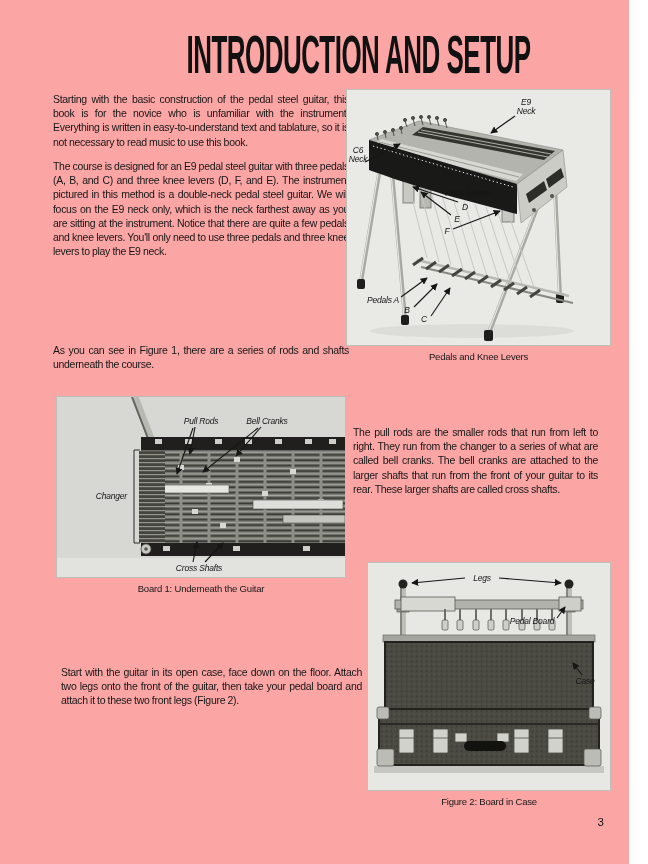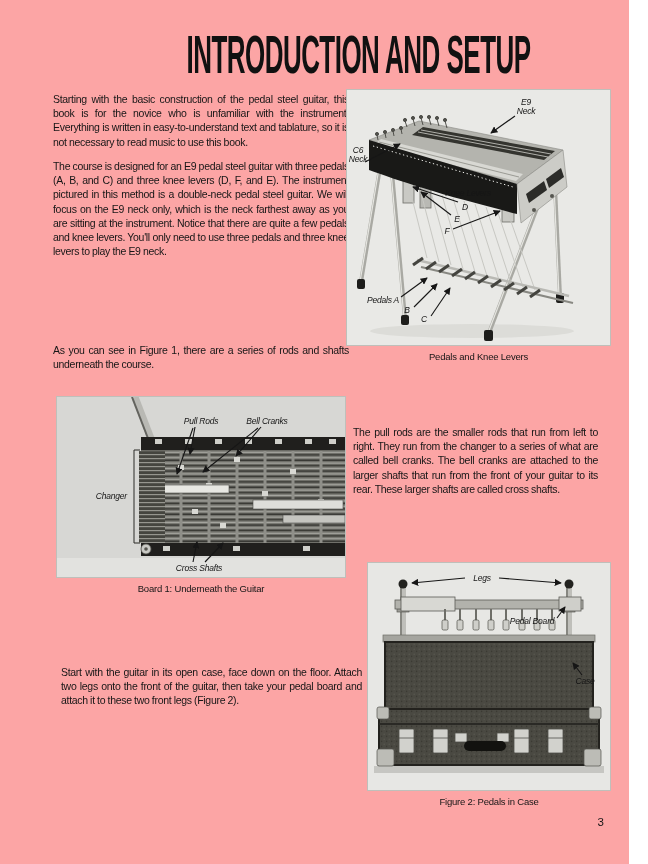--- a/index.html
+++ b/index.html
@@ -354,18 +354,18 @@
           <line x1="97" y1="15" x2="44" y2="20" marker-end="url(#arrC)"></line>
           <line x1="131" y1="15" x2="193" y2="20" marker-end="url(#arrC)"></line>
           <line x1="189" y1="55" x2="197" y2="44" marker-end="url(#arrC)"></line>
           <line x1="214" y1="112" x2="205" y2="100" marker-end="url(#arrC)"></line>
           <text x="114" y="18" text-anchor="middle">Legs</text>
           <text x="164" y="61" text-anchor="middle">Pedal Board</text>
           <text x="217" y="121" text-anchor="middle">Case</text>
         </g>
       </svg>
     </div>
-    <figcaption class="caption">Figure 2: Pedals in Case</figcaption>
+    <figcaption class="caption">Figure 2: Board in Case</figcaption>
   </figure>
 
   <div class="page-num">3</div>
 
 </div>
 
 </body></html>

